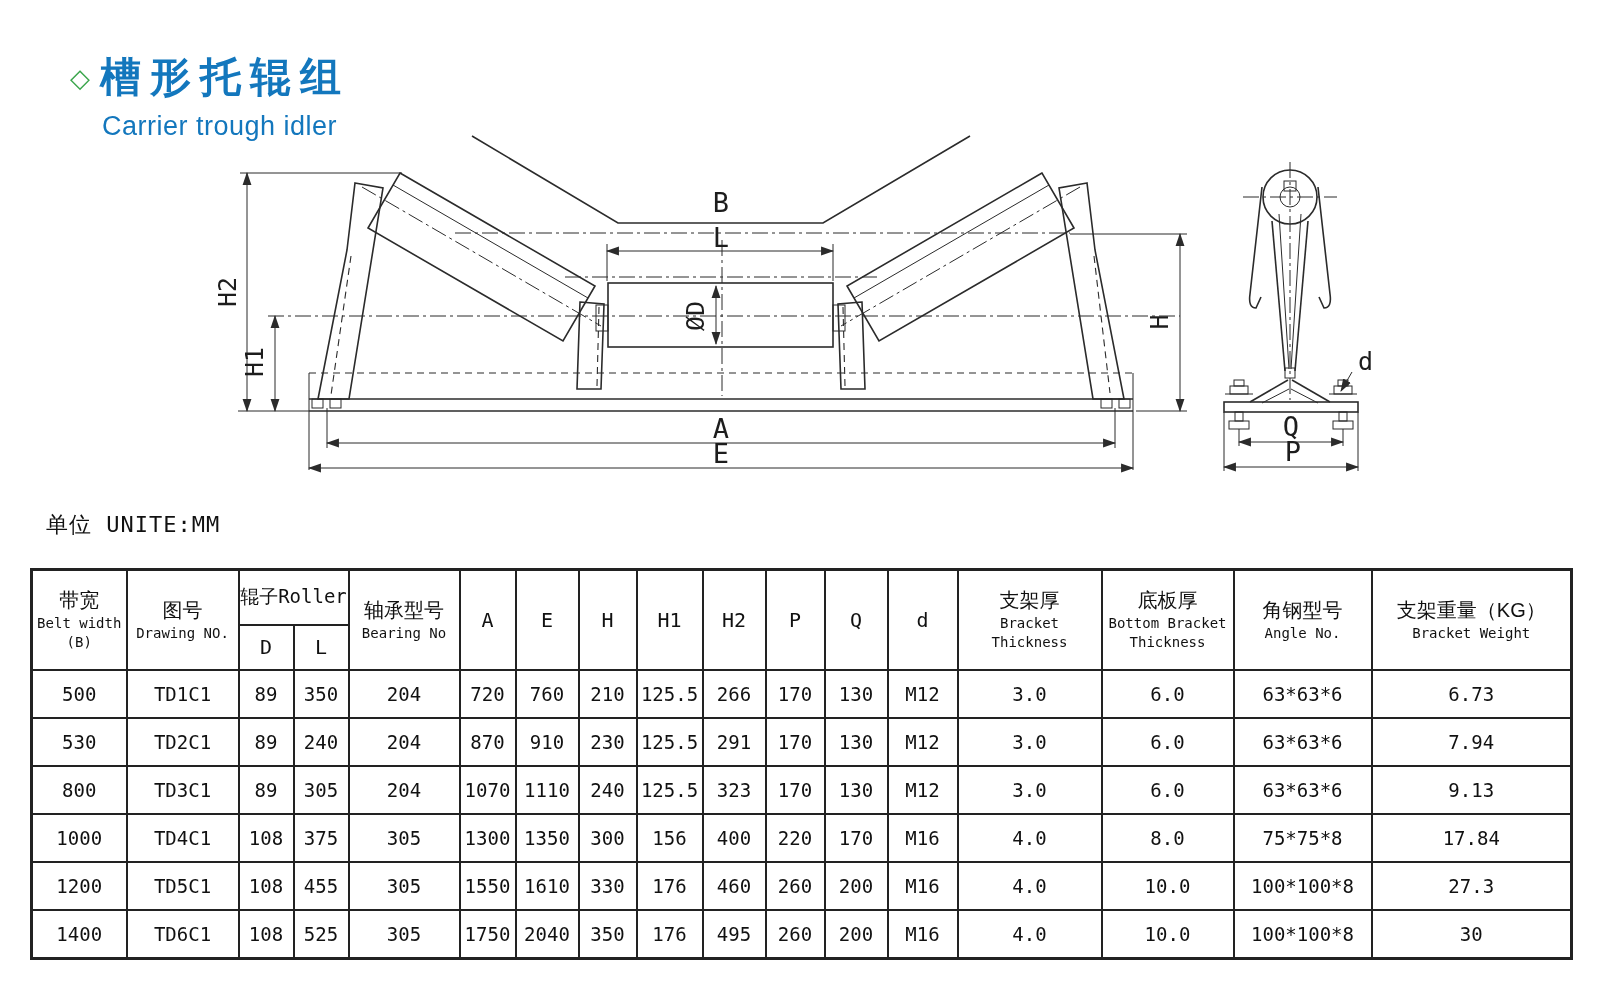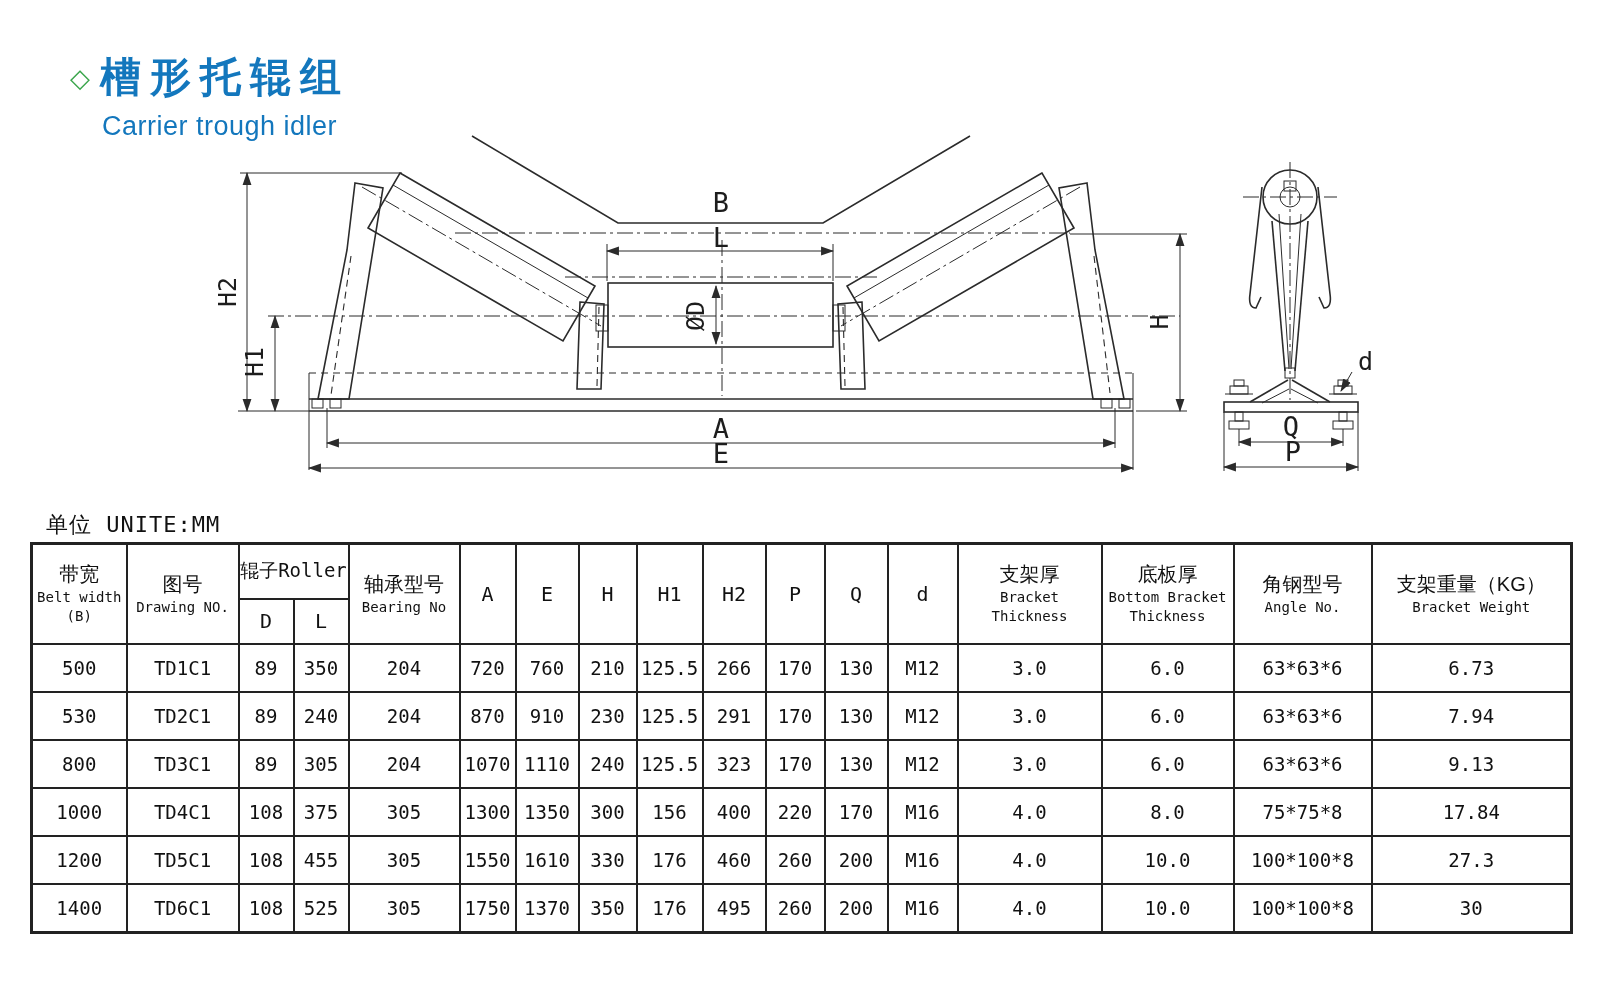--- a/index.html
+++ b/index.html
@@ -18,21 +18,21 @@
   svg.draw{position:absolute;left:0;top:0;pointer-events:none;}
   svg.draw .ln{stroke:#2b2b2b;stroke-width:1.6;fill:none;}
   svg.draw .thin{stroke:#2b2b2b;stroke-width:1;fill:none;}
   svg.draw .cl{stroke:#2b2b2b;stroke-width:1;fill:none;stroke-dasharray:16 4 3 4;}
   svg.draw .hid{stroke:#2b2b2b;stroke-width:1.1;fill:none;stroke-dasharray:7 5;}
   svg.draw .dim{stroke:#2b2b2b;stroke-width:1;fill:none;}
   svg.draw text{fill:#1d1d1d;font-family:"DejaVu Sans Mono",monospace;}
   svg.draw .lbl{font-size:27px;}
   svg.draw .lblr{font-size:25px;}
   
-  .spec-table{position:absolute;left:30px;top:542px;border-collapse:collapse;table-layout:fixed;
+  .spec-table{position:absolute;left:30px;top:568px;border-collapse:collapse;table-layout:fixed;
               background:#fff;font-family:"DejaVu Sans Mono",monospace;color:#111;}
   .spec-table th,.spec-table td{border:2px solid #222;text-align:center;vertical-align:middle;
               padding:0;overflow:hidden;}
   .spec-table{border:3px solid #222;}
   .spec-table td{font-size:19px;height:46px;font-weight:normal;}
   .hd-zh{display:block;font-size:20px;font-weight:normal;font-family:"Liberation Sans",sans-serif;}
   .hd-en{display:block;font-size:14px;font-weight:normal;white-space:pre-line;line-height:1.35;}
   .hd-inline{display:flex;justify-content:center;align-items:center;gap:0;}
   .hd-inline .hd-zh,.hd-inline .hd-en{display:inline;font-size:19px;}
   .hd-letter{font-size:20px;font-weight:normal;}
@@ -352,21 +352,21 @@
           <td>100*100*8</td>
           <td>27.3</td>
         </tr>
         <tr>
           <td>1400</td>
           <td>TD6C1</td>
           <td>108</td>
           <td>525</td>
           <td>305</td>
           <td>1750</td>
-          <td>1370</td>
+          <td>2040</td>
           <td>350</td>
           <td>176</td>
           <td>495</td>
           <td>260</td>
           <td>200</td>
           <td>M16</td>
           <td>4.0</td>
           <td>10.0</td>
           <td>100*100*8</td>
           <td>30</td>

